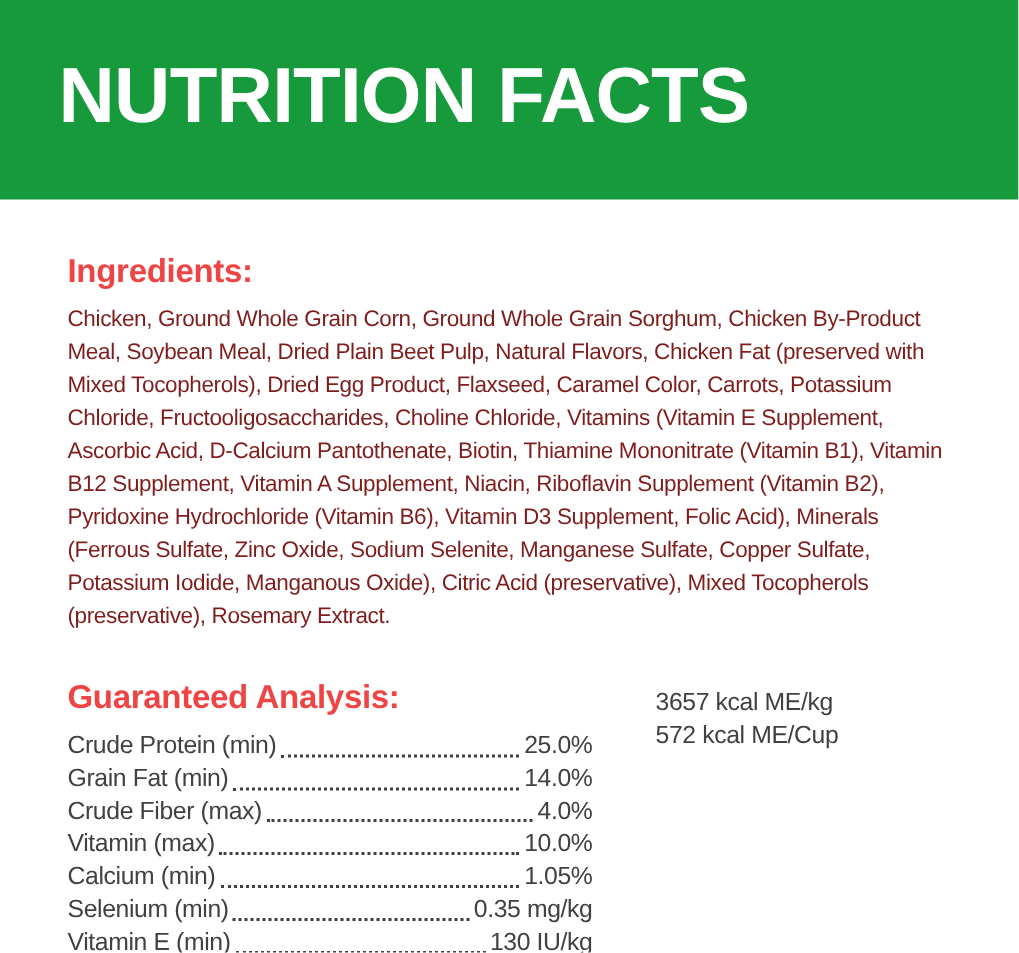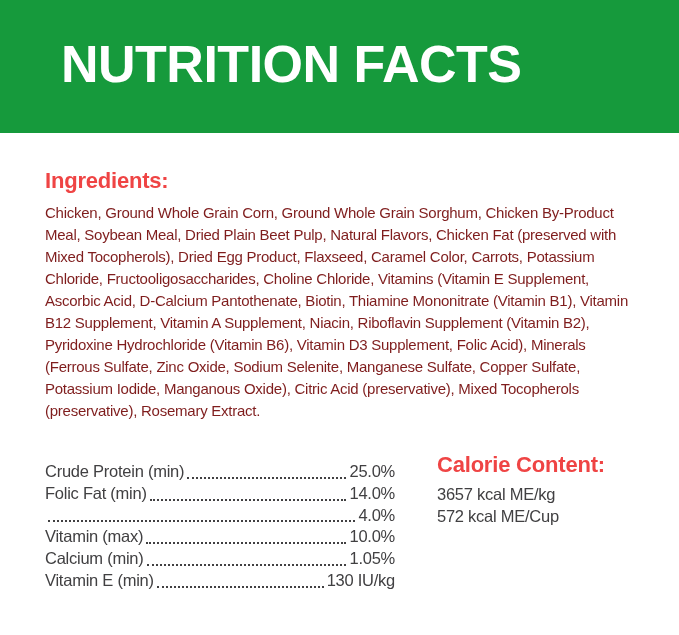--- a/index.html
+++ b/index.html
@@ -7,21 +7,21 @@
     width: 679px; height: 635px;
     background: #ffffff;
     font-family: "Liberation Sans", sans-serif;
     overflow: hidden;
   }
   .header-band {
     width: 679px; height: 133px;
     background: #169A3C;
     display: flex;
     align-items: center;
-    padding-left: 61px;
+    padding-left: 39px;
   }
   .header-title {
     color: #ffffff;
     font-size: 52px;
     font-weight: bold;
     letter-spacing: -0.5px;
     line-height: 1;
     padding-bottom: 6px;
   }
   .content {
@@ -77,57 +77,63 @@
 </div>
 
 <div class="content">
 
   <div class="section-heading">Ingredients:</div>
   <div class="ingredients-text">Chicken, Ground Whole Grain Corn, Ground Whole Grain Sorghum, Chicken By-Product Meal, Soybean Meal, Dried Plain Beet Pulp, Natural Flavors, Chicken Fat (preserved with Mixed Tocopherols), Dried Egg Product, Flaxseed, Caramel Color, Carrots, Potassium Chloride, Fructooligosaccharides, Choline Chloride, Vitamins (Vitamin E Supplement, Ascorbic Acid, D-Calcium Pantothenate, Biotin, Thiamine Mononitrate (Vitamin B1), Vitamin B12 Supplement, Vitamin A Supplement, Niacin, Riboflavin Supplement (Vitamin B2), Pyridoxine Hydrochloride (Vitamin B6), Vitamin D3 Supplement, Folic Acid), Minerals (Ferrous Sulfate, Zinc Oxide, Sodium Selenite, Manganese Sulfate, Copper Sulfate, Potassium Iodide, Manganous Oxide), Citric Acid (preservative), Mixed Tocopherols (preservative), Rosemary Extract.</div>
 
   <div class="columns">
 
     <div class="col-left">
+      <div class="section-heading">Guaranteed Analysis:</div>
       <div class="ga-table">
         <div class="ga-row">
           <span>Crude Protein (min)</span>
           <span class="ga-dots"></span>
           <span>25.0%</span>
         </div>
         <div class="ga-row">
-          <span>Folic Fat (min)</span>
+          <span>Grain Fat (min)</span>
           <span class="ga-dots"></span>
           <span>14.0%</span>
         </div>
         <div class="ga-row">
+          <span>Crude Fiber (max)</span>
           <span class="ga-dots"></span>
           <span>4.0%</span>
         </div>
         <div class="ga-row">
           <span>Vitamin (max)</span>
           <span class="ga-dots"></span>
           <span>10.0%</span>
         </div>
         <div class="ga-row">
           <span>Calcium (min)</span>
           <span class="ga-dots"></span>
           <span>1.05%</span>
         </div>
         <div class="ga-row">
+          <span>Selenium (min)</span>
+          <span class="ga-dots"></span>
+          <span>0.35 mg/kg</span>
+        </div>
+        <div class="ga-row">
           <span>Vitamin E (min)</span>
           <span class="ga-dots"></span>
           <span>130 IU/kg</span>
         </div>
 
       </div>
 
     </div>
 
     <div class="col-right">
-      <div class="section-heading">Calorie Content:</div>
       <div class="calorie-lines">
         <div>3657 kcal ME/kg</div>
         <div>572 kcal ME/Cup</div>
       </div>
     </div>
 
   </div>
 </div>
 
 </body></html>

